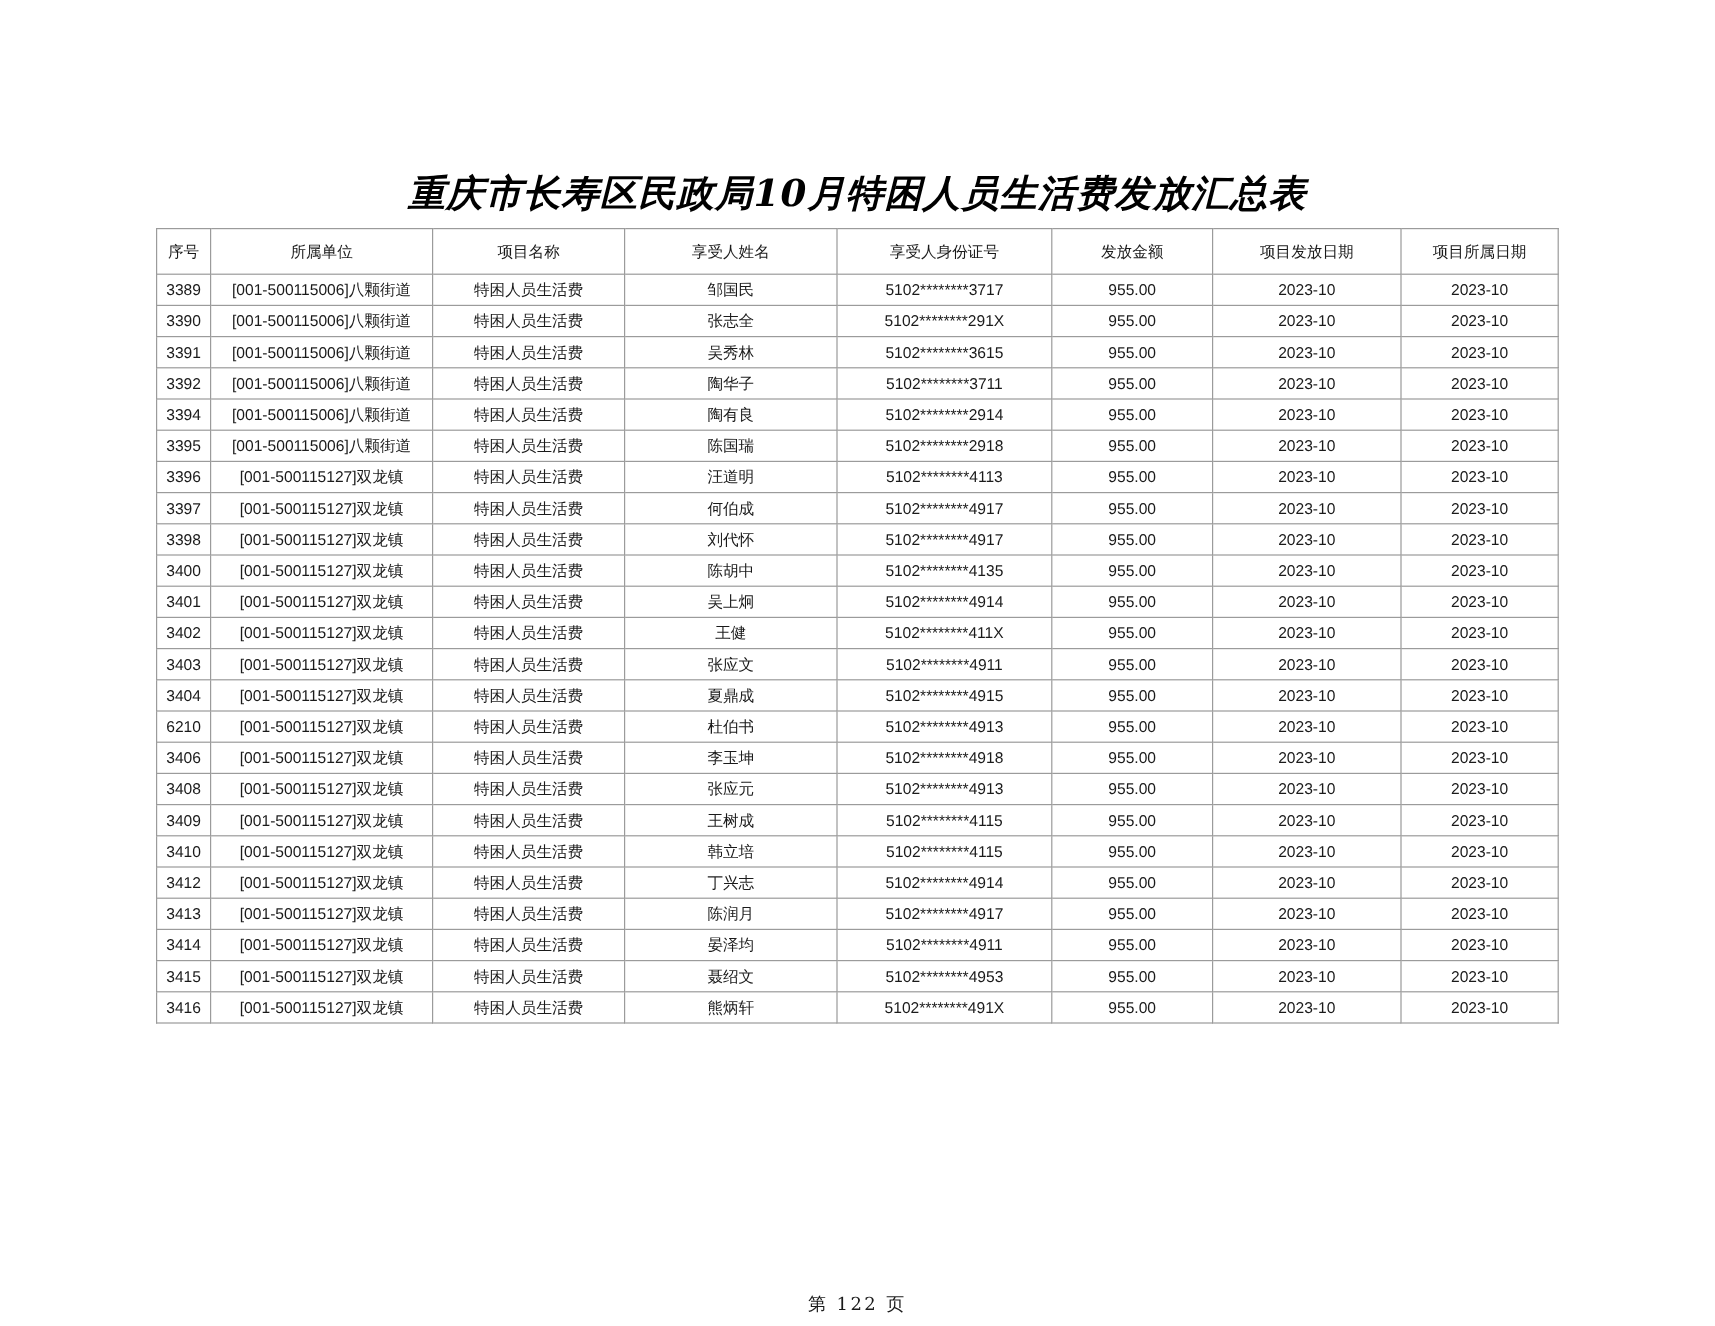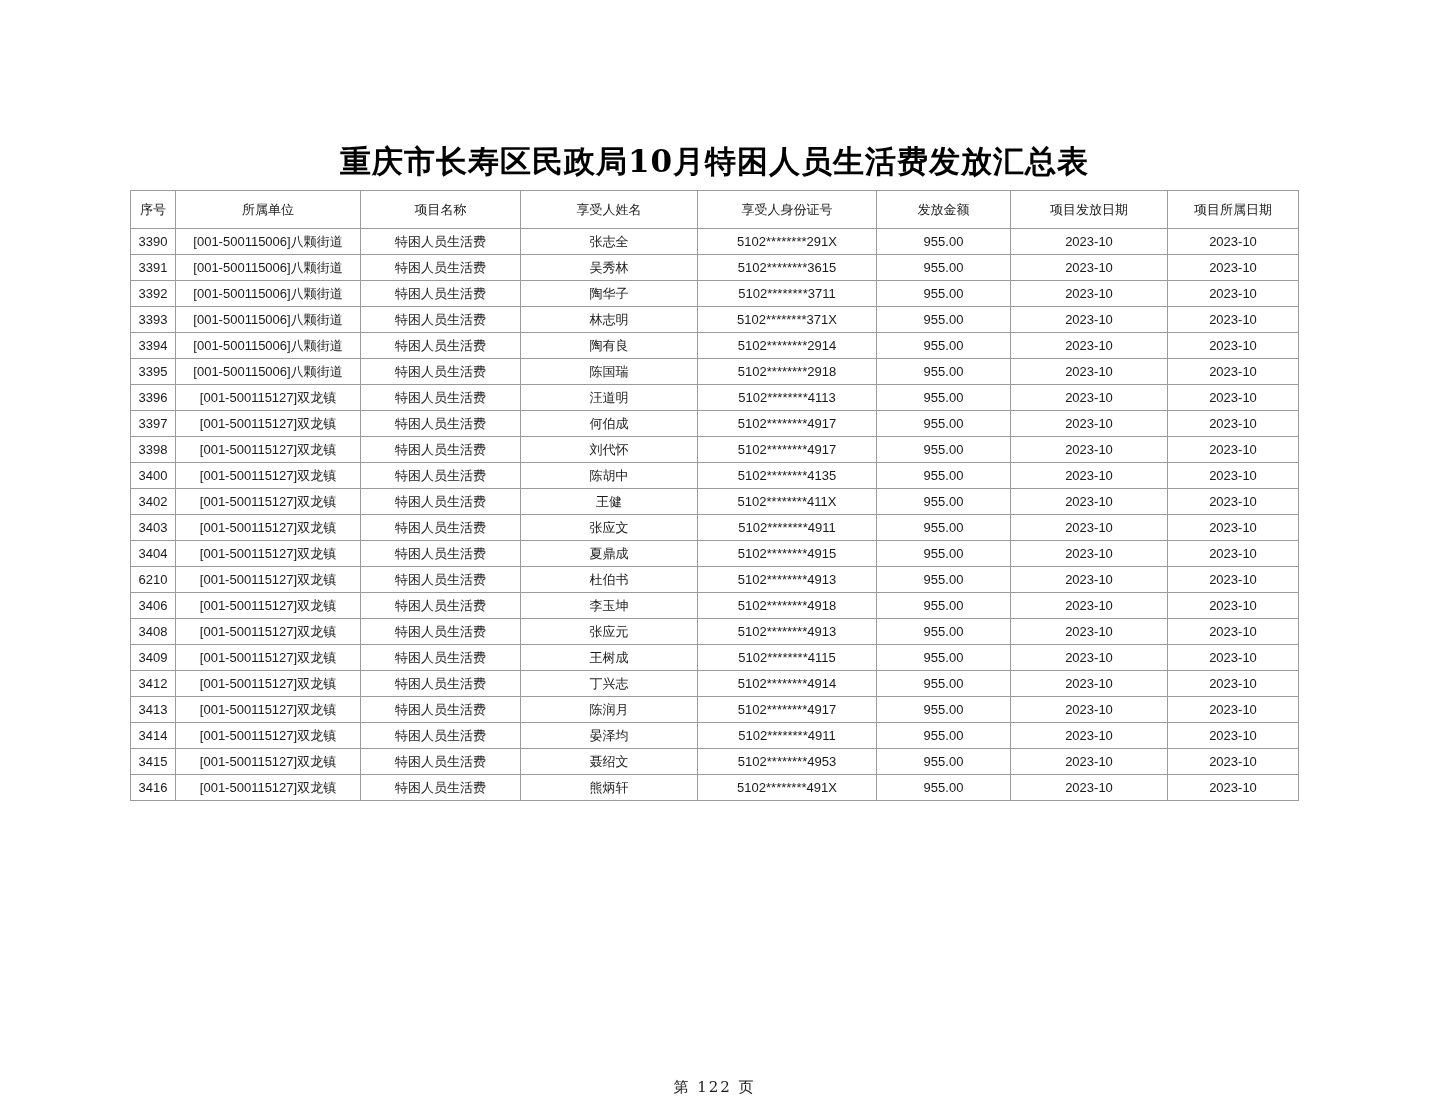--- a/index.html
+++ b/index.html
@@ -13,20 +13,21 @@
 
   .doc-title {
     position: absolute;
     top: 141px; left: 0; width: 1429px;
     text-align: center;
     font-family: "DejaVu Serif", "Liberation Serif", serif;
     font-weight: bold;
     font-size: 31px;
     letter-spacing: 1px;
     color: #000000;
+    font-style: italic;
   }
 
   table.summary {
     position: absolute;
     top: 190px; left: 130px;
     width: 1168px;
     border-collapse: collapse;
     table-layout: fixed;
     font-size: 13px;
     color: #1a1a1a;
@@ -87,20 +88,30 @@
           <th>项目名称</th>
           <th>享受人姓名</th>
           <th>享受人身份证号</th>
           <th>发放金额</th>
           <th>项目发放日期</th>
           <th>项目所属日期</th>
         </tr>
     </thead>
     <tbody>
         <tr>
+          <td>3389</td>
+          <td>[001-500115006]八颗街道</td>
+          <td>特困人员生活费</td>
+          <td>邹国民</td>
+          <td>5102********3717</td>
+          <td>955.00</td>
+          <td>2023-10</td>
+          <td>2023-10</td>
+        </tr>
+        <tr>
           <td>3390</td>
           <td>[001-500115006]八颗街道</td>
           <td>特困人员生活费</td>
           <td>张志全</td>
           <td>5102********291X</td>
           <td>955.00</td>
           <td>2023-10</td>
           <td>2023-10</td>
         </tr>
         <tr>
@@ -117,30 +128,20 @@
           <td>3392</td>
           <td>[001-500115006]八颗街道</td>
           <td>特困人员生活费</td>
           <td>陶华子</td>
           <td>5102********3711</td>
           <td>955.00</td>
           <td>2023-10</td>
           <td>2023-10</td>
         </tr>
         <tr>
-          <td>3393</td>
-          <td>[001-500115006]八颗街道</td>
-          <td>特困人员生活费</td>
-          <td>林志明</td>
-          <td>5102********371X</td>
-          <td>955.00</td>
-          <td>2023-10</td>
-          <td>2023-10</td>
-        </tr>
-        <tr>
           <td>3394</td>
           <td>[001-500115006]八颗街道</td>
           <td>特困人员生活费</td>
           <td>陶有良</td>
           <td>5102********2914</td>
           <td>955.00</td>
           <td>2023-10</td>
           <td>2023-10</td>
         </tr>
         <tr>
@@ -187,20 +188,30 @@
           <td>3400</td>
           <td>[001-500115127]双龙镇</td>
           <td>特困人员生活费</td>
           <td>陈胡中</td>
           <td>5102********4135</td>
           <td>955.00</td>
           <td>2023-10</td>
           <td>2023-10</td>
         </tr>
         <tr>
+          <td>3401</td>
+          <td>[001-500115127]双龙镇</td>
+          <td>特困人员生活费</td>
+          <td>吴上炯</td>
+          <td>5102********4914</td>
+          <td>955.00</td>
+          <td>2023-10</td>
+          <td>2023-10</td>
+        </tr>
+        <tr>
           <td>3402</td>
           <td>[001-500115127]双龙镇</td>
           <td>特困人员生活费</td>
           <td>王健</td>
           <td>5102********411X</td>
           <td>955.00</td>
           <td>2023-10</td>
           <td>2023-10</td>
         </tr>
         <tr>
@@ -257,20 +268,30 @@
           <td>3409</td>
           <td>[001-500115127]双龙镇</td>
           <td>特困人员生活费</td>
           <td>王树成</td>
           <td>5102********4115</td>
           <td>955.00</td>
           <td>2023-10</td>
           <td>2023-10</td>
         </tr>
         <tr>
+          <td>3410</td>
+          <td>[001-500115127]双龙镇</td>
+          <td>特困人员生活费</td>
+          <td>韩立培</td>
+          <td>5102********4115</td>
+          <td>955.00</td>
+          <td>2023-10</td>
+          <td>2023-10</td>
+        </tr>
+        <tr>
           <td>3412</td>
           <td>[001-500115127]双龙镇</td>
           <td>特困人员生活费</td>
           <td>丁兴志</td>
           <td>5102********4914</td>
           <td>955.00</td>
           <td>2023-10</td>
           <td>2023-10</td>
         </tr>
         <tr>

